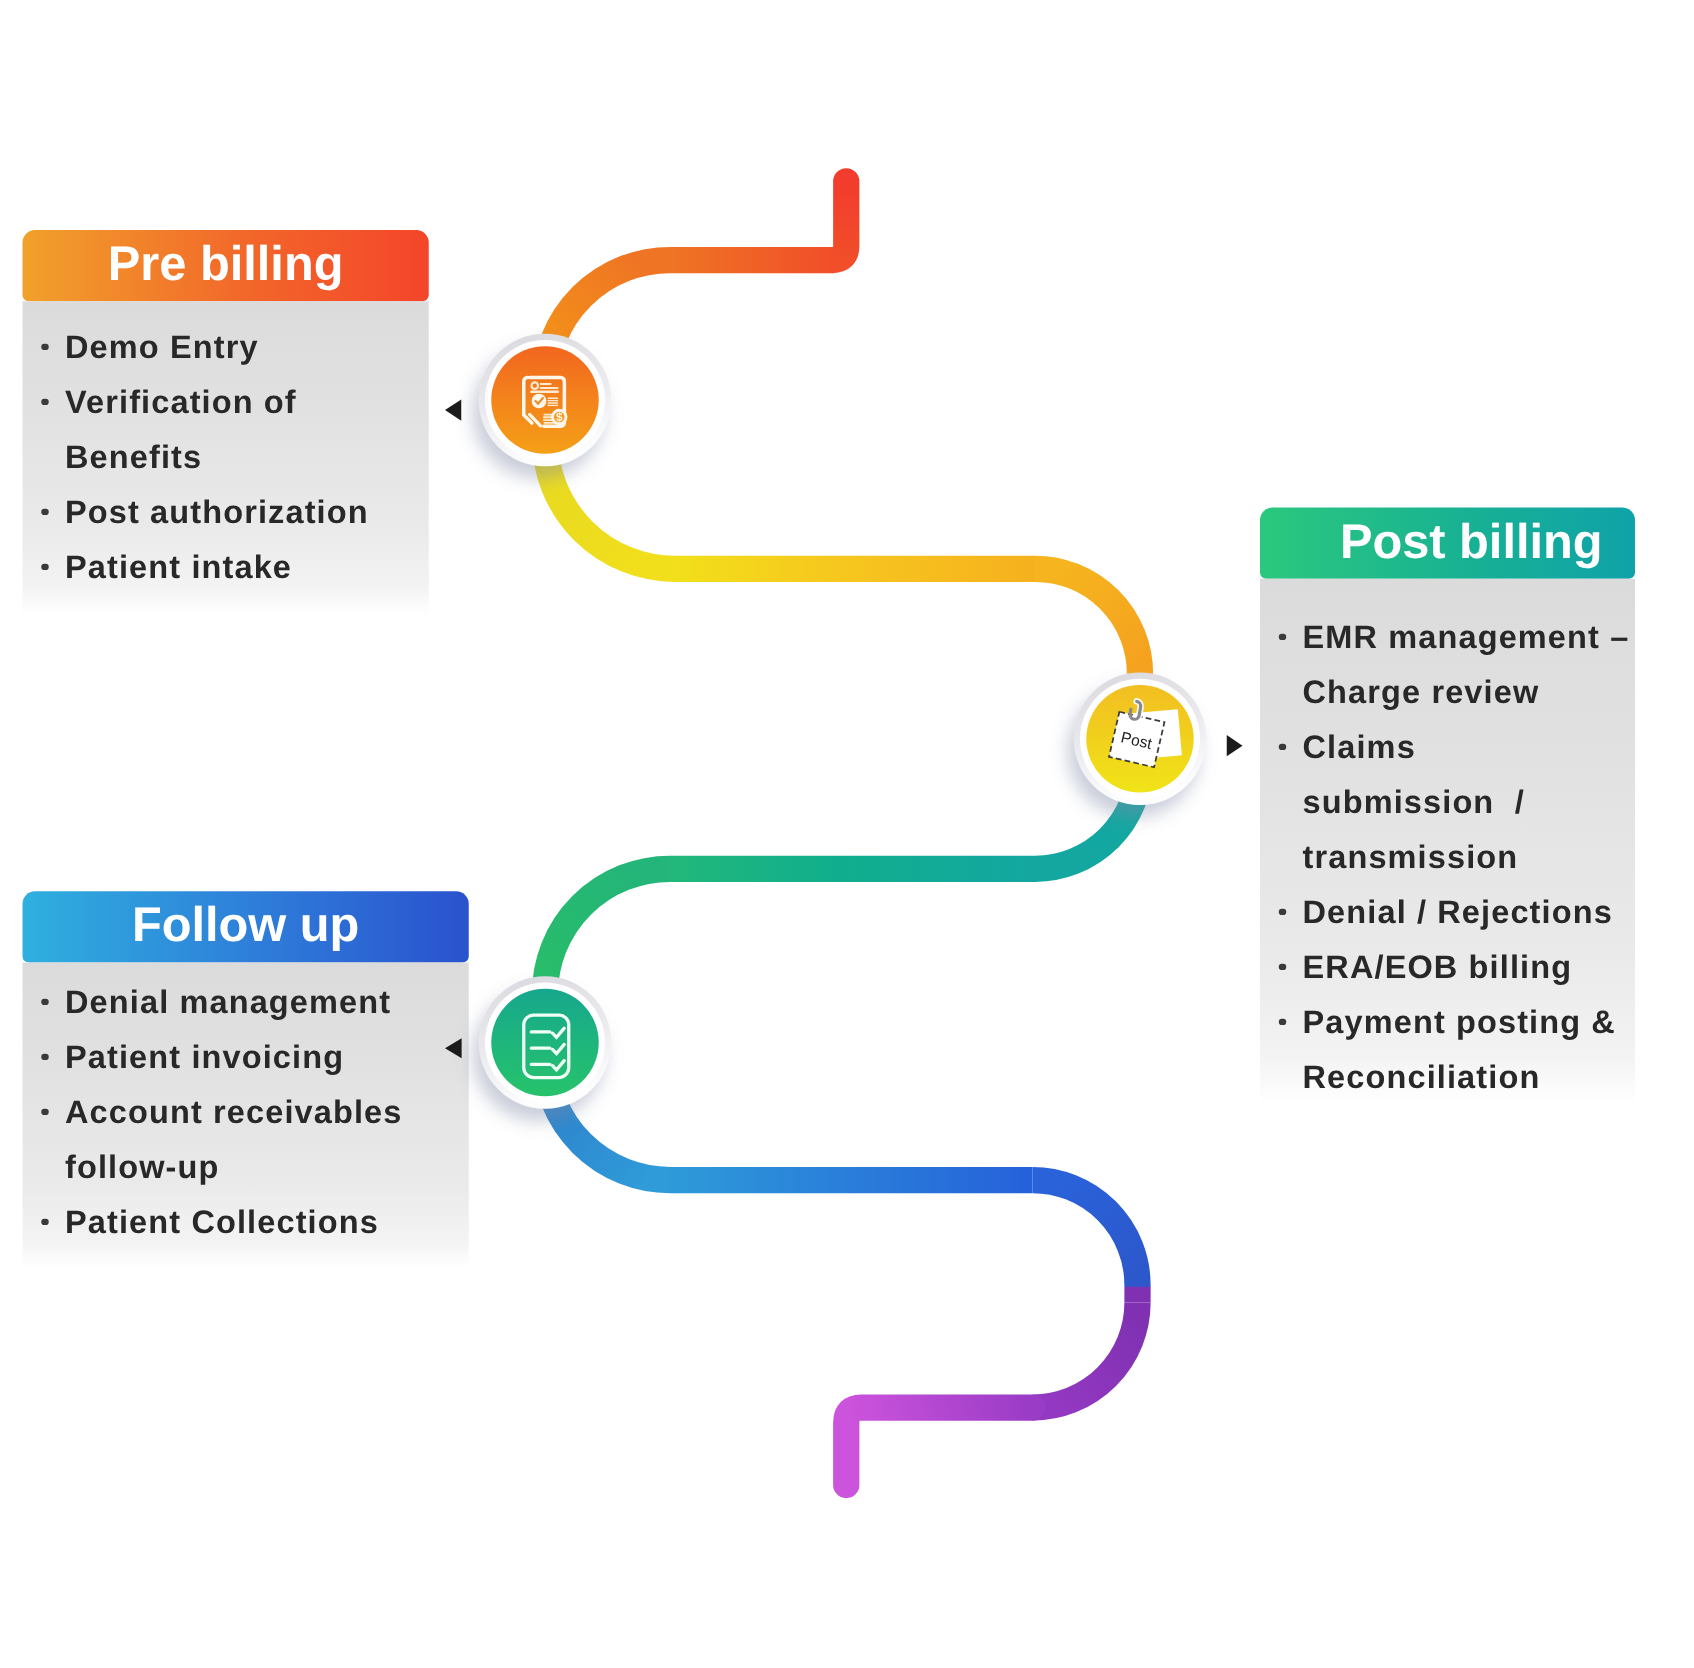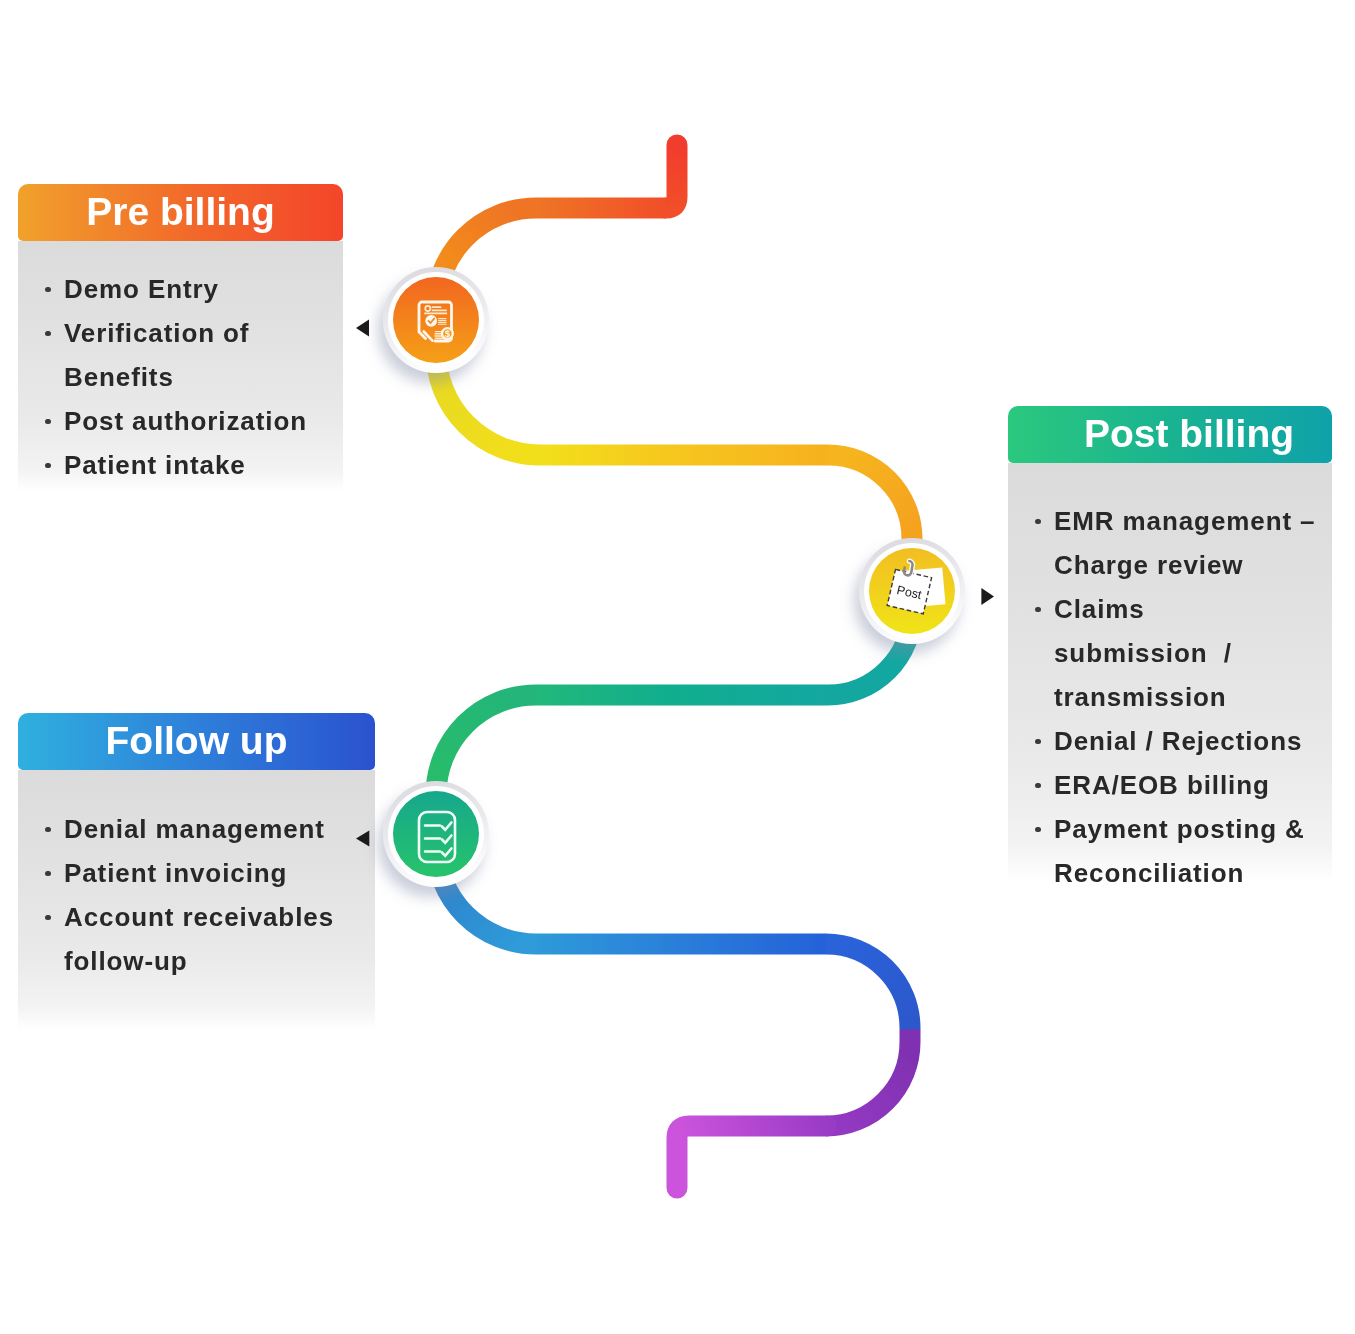--- a/index.html
+++ b/index.html
@@ -1,56 +1,57 @@
 <!DOCTYPE html>
 <html><head>
 <meta charset="utf-8">
 <style>
 html,body{margin:0;padding:0;}
 body{width:1355px;height:1334px;background:#ffffff;font-family:"Liberation Sans",sans-serif;position:relative;overflow:hidden;}
 #art{position:absolute;left:0;top:0;}
 .box{position:absolute;}
 .hdr{height:57px;border-radius:10px 10px 5px 5px;color:#fff;font-weight:bold;font-size:39px;text-align:center;line-height:56px;}
 .bd{background:linear-gradient(180deg,#dbdbdb 0%,#e2e2e2 38%,#eaeaea 72%,#f3f3f3 91%,rgba(255,255,255,0) 100%);}
-.bd ul{margin:12px;padding:0;list-style:none;}
+.bd ul{margin:0;padding:0;list-style:none;}
 .bd li{position:relative;font-size:26px;font-weight:bold;color:#282828;line-height:44px;padding-left:34px;letter-spacing:0.9px;}
 .bd li::before{content:"";position:absolute;left:15px;top:19.5px;width:5.5px;height:5.5px;border-radius:50%;background:#3a3a3a;}
 </style>
 </head>
 <body>
 <div class="box" style="left:18px;top:184px;width:325px;">
   <div class="hdr" style="background:linear-gradient(90deg,#F1A12B 0%,#F2672A 55%,#F4452A 100%);">Pre billing</div>
   <div class="bd" style="height:237px;padding-top:14px;">
     <ul>
       <li>Demo Entry</li>
       <li>Verification of<br>Benefits</li>
       <li>Post authorization</li>
       <li>Patient intake</li>
     </ul>
   </div>
 </div>
-<div class="box" style="left:1008px;top:406px;width:324px;">
+<div class="box" style="left:1008px;top:406px;width:300px;">
   <div class="hdr" style="background:linear-gradient(90deg,#2BC87E 0%,#18B193 55%,#0FA2A9 100%);padding-left:38px;">Post billing</div>
   <div class="bd" style="height:396px;padding-top:24px;">
     <ul>
       <li>EMR management –<br>Charge review</li>
       <li>Claims submission&nbsp;&nbsp;/<br>transmission</li>
       <li>Denial / Rejections</li>
       <li>ERA/EOB billing</li>
       <li>Payment posting &amp;<br>Reconciliation</li>
     </ul>
   </div>
 </div>
 <div class="box" style="left:18px;top:713px;width:357px;">
   <div class="hdr" style="background:linear-gradient(90deg,#2FB0DF 0%,#2E7BD9 55%,#2A52CE 100%);">Follow up</div>
-  <div class="bd" style="height:235px;padding-top:25px;">
+  <div class="bd" style="height:235px;padding-top:9px;">
     <ul>
       <li>Denial management</li>
       <li>Patient invoicing</li>
       <li>Account receivables<br>follow-up</li>
+      <li>Patient Collections</li>
     </ul>
   </div>
 </div>
 <svg id="art" width="1355" height="1334" viewBox="0 0 1355 1334" xmlns="http://www.w3.org/2000/svg">
 <defs>
 <linearGradient id="g1a" gradientUnits="userSpaceOnUse" x1="677" y1="145" x2="677" y2="208">
         <stop offset="0" stop-color="#F23C2D"></stop>
         <stop offset="1" stop-color="#F14E29"></stop>
       </linearGradient>
 <linearGradient id="g1b" gradientUnits="userSpaceOnUse" x1="666" y1="0" x2="536" y2="0">

